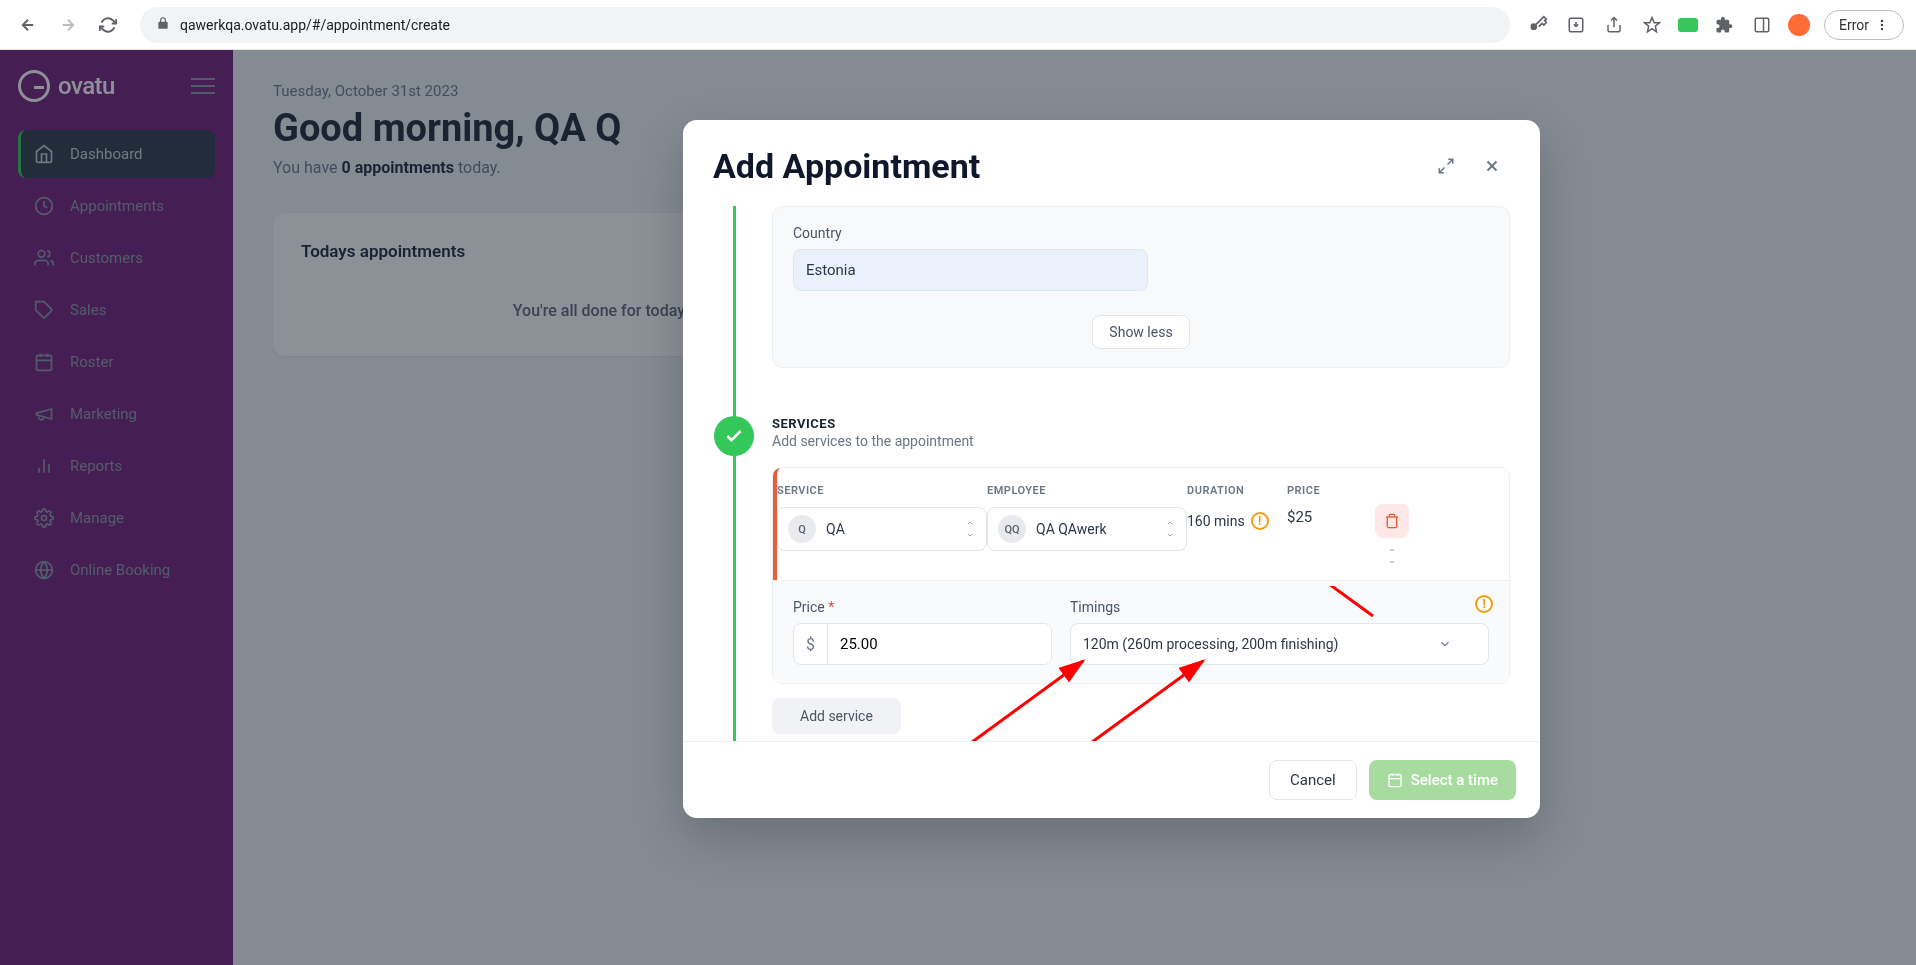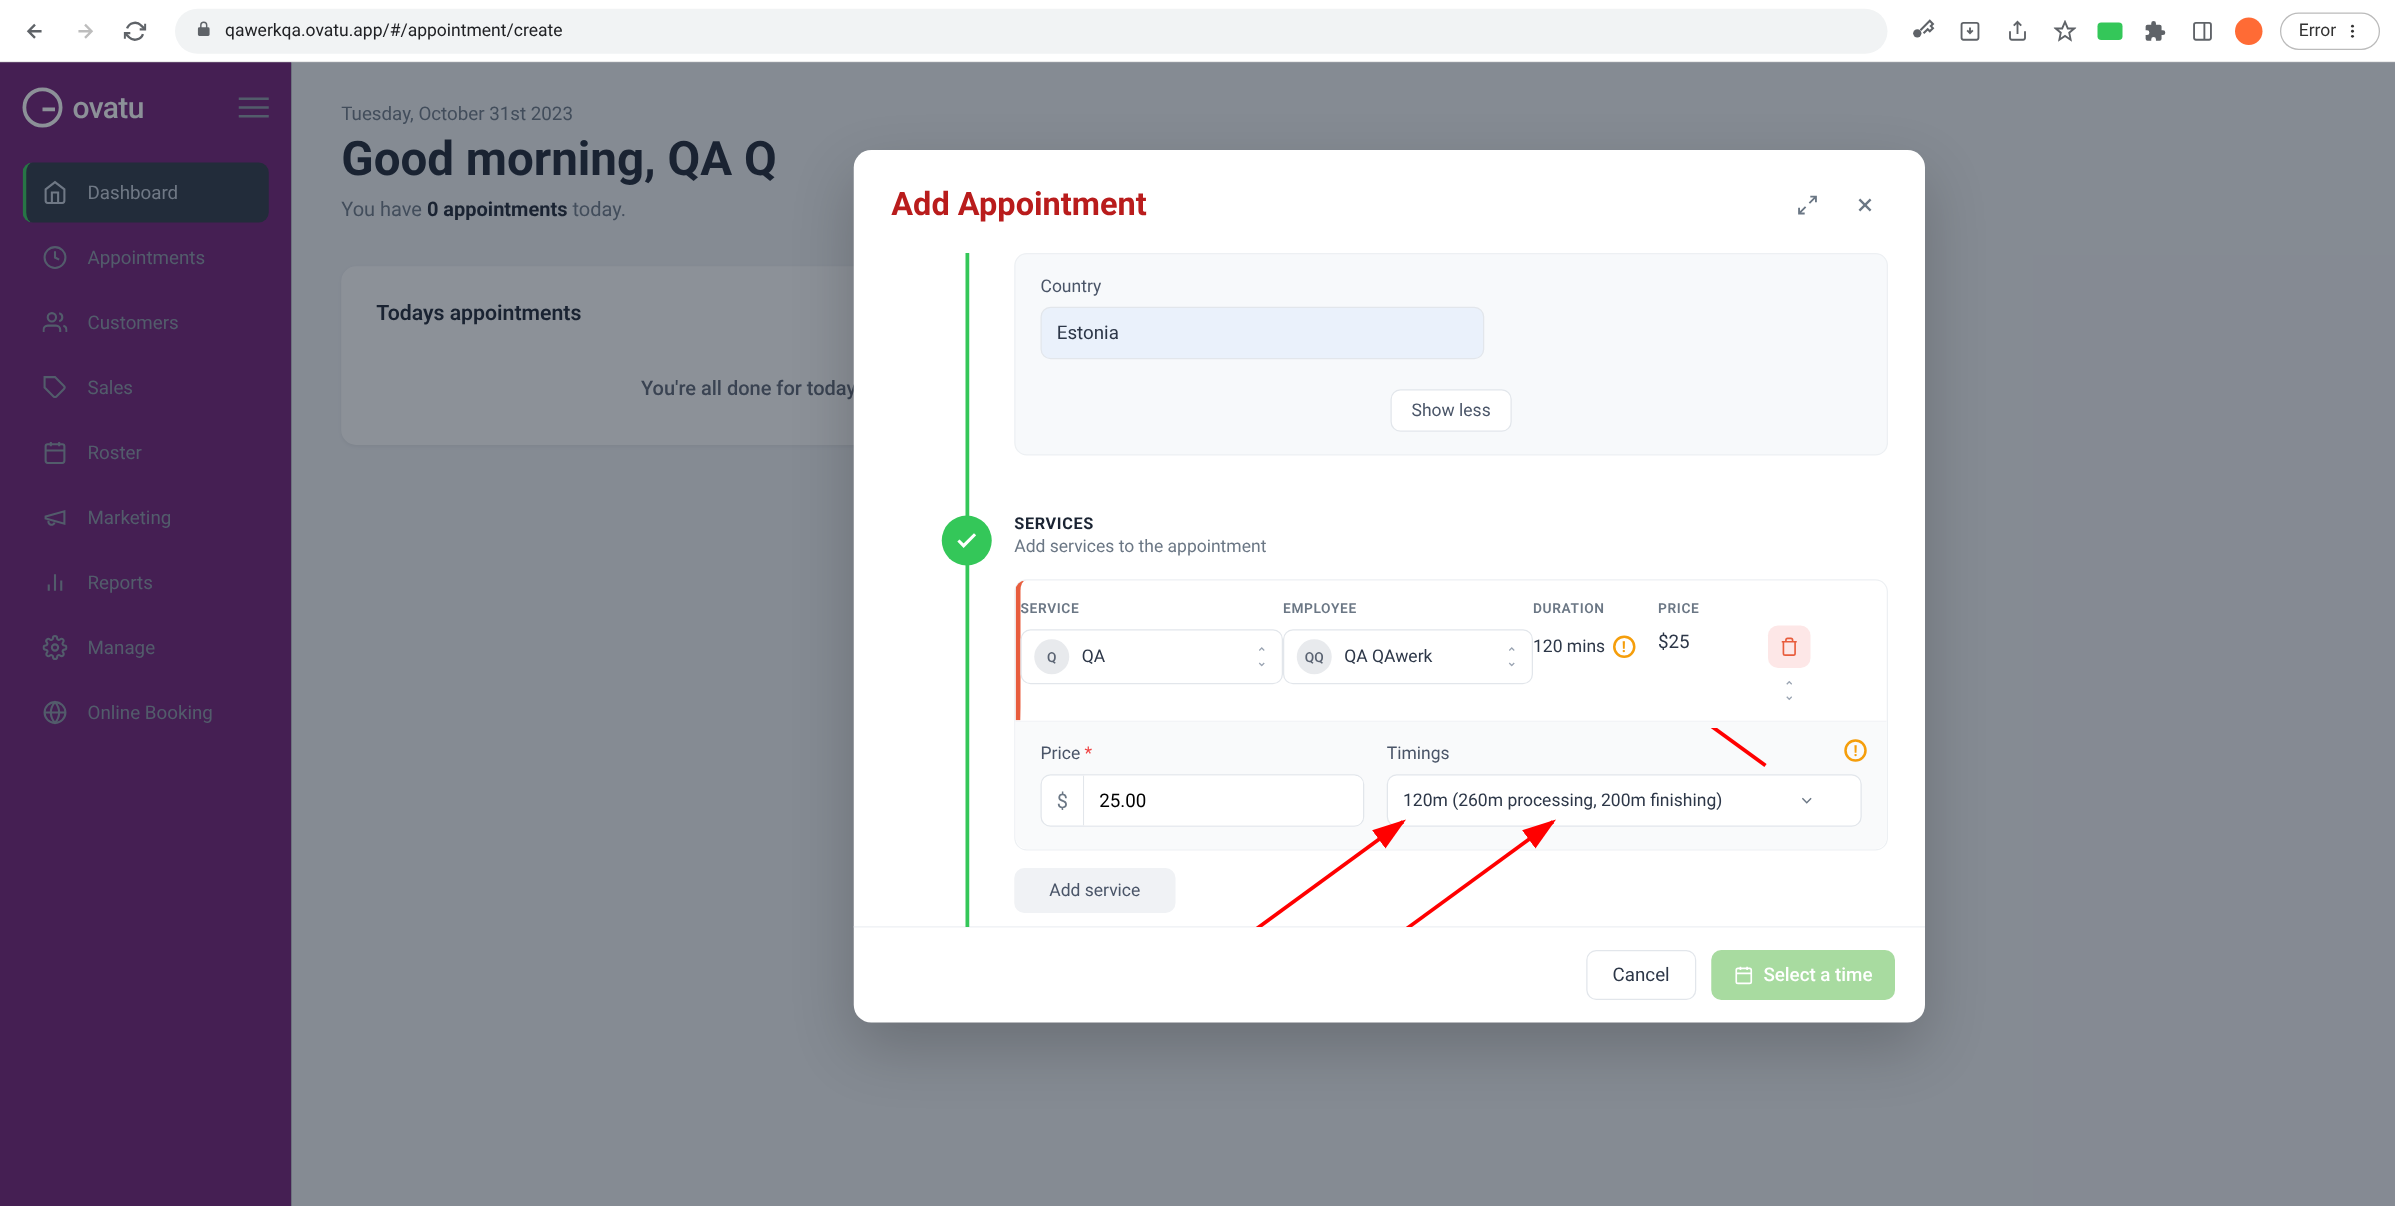--- a/index.html
+++ b/index.html
@@ -47,24 +47,24 @@
 .card-header { display: flex; align-items: center; justify-content: space-between; margin-bottom: 24px; }
 .card-title { font-size: 17px; font-weight: 600; color: #1a2332; }
 .toggle { width: 52px; height: 28px; background: #34c759; border-radius: 14px; position: relative; cursor: pointer; }
 .toggle::after { content: ''; position: absolute; width: 22px; height: 22px; background: #fff; border-radius: 50%; top: 3px; right: 3px; }
 .empty-msg { text-align: center; color: #5a6372; font-size: 16px; font-weight: 500; padding: 12px 0; }
 
 
 .overlay { position: absolute; top: 0; left: 0; right: 0; bottom: 0; background: rgba(26,35,50,0.5); z-index: 10; }
 .modal { position: absolute; top: 70px; left: 683px; width: 857px; height: 698px; background: #fff; border-radius: 14px; z-index: 20; display: flex; flex-direction: column; box-shadow: 0 20px 50px rgba(0,0,0,0.2); }
 .modal-header { display: flex; align-items: center; justify-content: space-between; padding: 26px 30px 20px; }
-.modal-title { font-size: 26px; font-weight: 700; color: #b91c1c; }
+.modal-title { font-size: 34px; font-weight: 700; color: #0f172a; }
 .modal-actions { display: flex; gap: 10px; }
 .modal-action-btn { width: 36px; height: 36px; border-radius: 8px; display: flex; align-items: center; justify-content: center; cursor: pointer; color: #6b7785; }
-.modal-body { flex: 1; padding: 0 30px; overflow-y: auto; position: relative; margin-left: 39px; }
+.modal-body { flex: 1; padding: 0 30px; overflow-y: auto; position: relative; }
 .step-track { border-left: 3px solid #34c759; margin-left: 20px; padding-left: 36px; position: relative; padding-bottom: 24px; }
 .step-badge { position: absolute; left: -22px; width: 40px; height: 40px; background: #34c759; border-radius: 50%; display: flex; align-items: center; justify-content: center; color: #fff; }
 .country-section { padding-bottom: 20px; }
 .field-label { color: #4a5568; font-size: 14px; margin-bottom: 8px; display: block; }
 .input-field { width: 355px; height: 42px; border: 1px solid #e2e6eb; border-radius: 8px; padding: 0 12px; font-size: 15px; background: #eaf1fb; color: #2d3748; }
 .show-less-wrap { display: flex; justify-content: center; margin-top: 24px; padding-right: 0; }
 .show-less { border: 1px solid #e2e6eb; background: #fff; padding: 8px 16px; border-radius: 8px; color: #4a5568; font-size: 14px; cursor: pointer; }
 .card-box { background: #f7f9fb; border: 1px solid #edf0f3; border-radius: 10px; padding: 18px 20px; margin-bottom: 14px; }
 .section-heading { font-size: 13px; font-weight: 700; color: #1a2332; letter-spacing: 0.5px; }
 .section-sub { color: #6b7785; font-size: 14px; margin-top: 2px; }
@@ -341,21 +341,21 @@
                     </svg>
                     <svg width="12" height="8" viewBox="0 0 24 24" fill="none" stroke="currentColor" stroke-width="3">
                       <polyline points="6 9 12 15 18 9" transform="translate(0,6)"></polyline>
                     </svg>
                   </div>
               </div>
             </div>
             <div class="col col-duration">
               <div class="col-head" style="position:absolute;margin-top:-28px">DURATION</div>
               <div class="duration-val">
-                  <span>120 mins</span>
+                  <span>160 mins</span>
                   <span class="warn-icon">!</span>
                 </div>
             </div>
             <div class="col col-price">
               <div class="col-head" style="position:absolute;margin-top:-24px">PRICE</div>
               <div class="price-val">$25</div>
             </div>
             <div class="col col-actions">
               <div class="trash-btn">
                   <svg width="16" height="16" viewBox="0 0 24 24" fill="none" stroke="currentColor" stroke-width="2">

